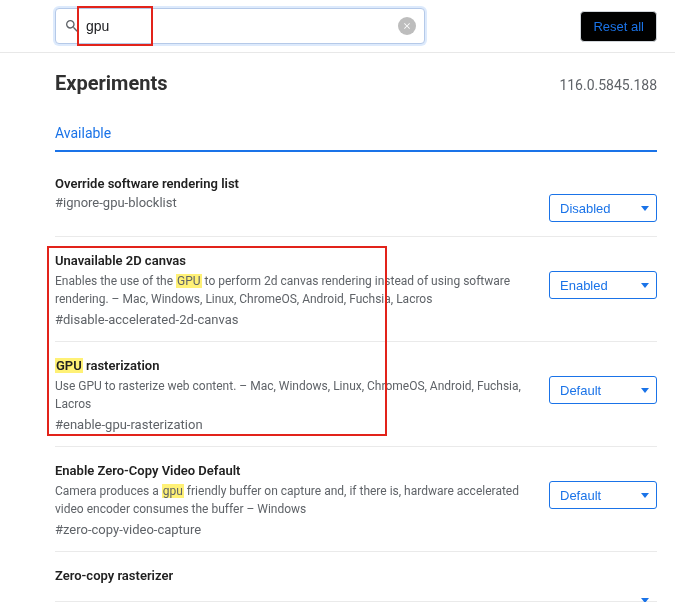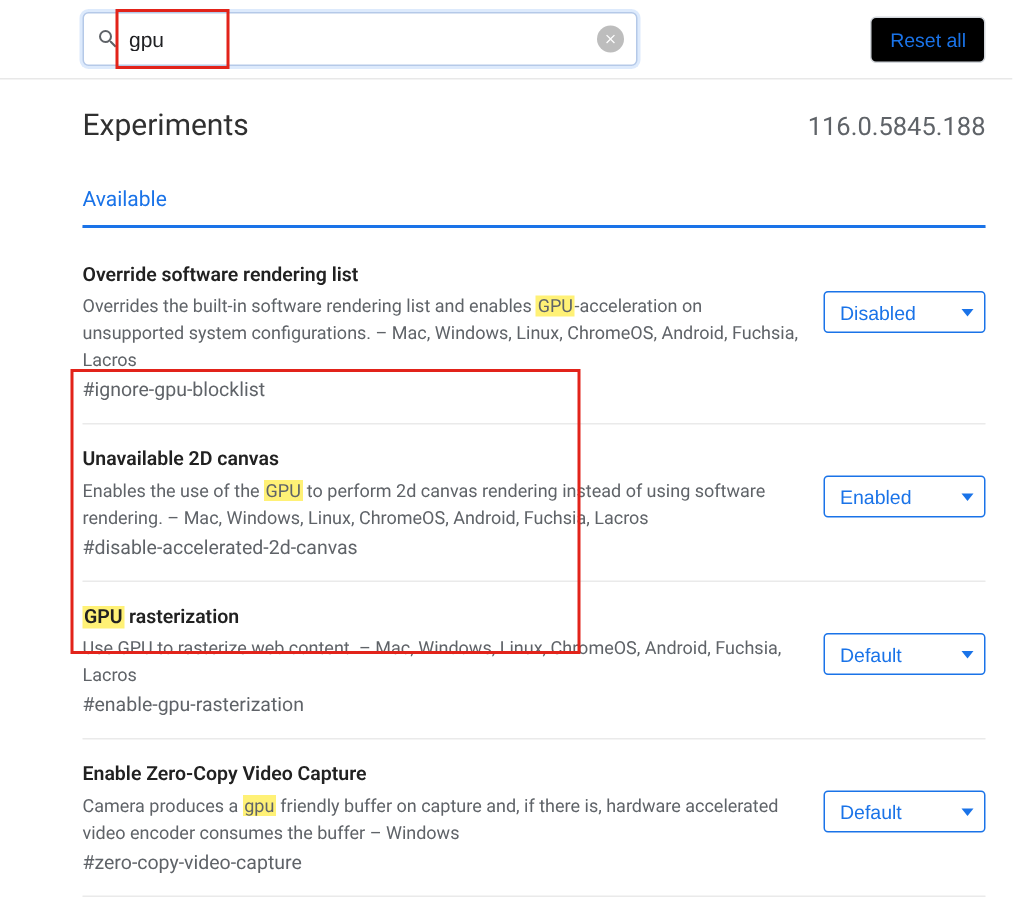--- a/index.html
+++ b/index.html
@@ -87,25 +87,25 @@
       position: relative;
     }
     .title-row {
       display: flex;
       align-items: baseline;
       justify-content: space-between;
       margin-bottom: 20px;
     }
     .title {
       font-size: 20px;
-      font-weight: 400;
+      font-weight: 700;
       color: #303030;
     }
     .version {
-      font-size: 17px;
+      font-size: 14px;
       color: #5f6368;
     }
     .tabs {
       display: flex;
       border-bottom: 1px solid #d0d0d0;
     }
     .tab {
       flex: 1;
       text-align: left;
       padding: 10px 0;
@@ -225,33 +225,33 @@
     <div class="version">116.0.5845.188</div>
   </div>
 
   <div class="tabs">
     <div class="tab active">Available</div>
   </div>
 
   <div class="flags-list" id="flags-list">
     <div class="red-box-flags"></div>
   <div class="flag-row">
-        <div class="flag-main"><div class="flag-title">Override software rendering list</div><div class="flag-desc">Overrides the built-in software rendering list and enables <mark>GPU</mark>-acceleration on unsupported system configurations. – Mac, Windows, Linux, ChromeOS, Android, Fuchsia, Lacros</div><a class="flag-anchor">#ignore-gpu-blocklist</a></div>
+        <div class="flag-main"><div class="flag-title">Override software rendering list</div><a class="flag-anchor">#ignore-gpu-blocklist</a></div>
         <div class="select-wrap"><select class="flag-select"><option>Default</option><option>Enabled</option><option selected="">Disabled</option></select></div>
       </div>
       <div class="flag-row">
         <div class="flag-main"><div class="flag-title">Unavailable 2D canvas</div><div class="flag-desc">Enables the use of the <mark>GPU</mark> to perform 2d canvas rendering instead of using software rendering. – Mac, Windows, Linux, ChromeOS, Android, Fuchsia, Lacros</div><a class="flag-anchor">#disable-accelerated-2d-canvas</a></div>
         <div class="select-wrap"><select class="flag-select"><option>Default</option><option selected="">Enabled</option><option>Disabled</option></select></div>
       </div>
       <div class="flag-row">
         <div class="flag-main"><div class="flag-title"><mark>GPU</mark> rasterization</div><div class="flag-desc">Use GPU to rasterize web content. – Mac, Windows, Linux, ChromeOS, Android, Fuchsia, Lacros</div><a class="flag-anchor">#enable-gpu-rasterization</a></div>
         <div class="select-wrap"><select class="flag-select"><option>Default</option><option>Enabled</option><option>Disabled</option></select></div>
       </div>
       <div class="flag-row">
-        <div class="flag-main"><div class="flag-title">Enable Zero-Copy Video Capture</div><div class="flag-desc">Camera produces a <mark>gpu</mark> friendly buffer on capture and, if there is, hardware accelerated video encoder consumes the buffer – Windows</div><a class="flag-anchor">#zero-copy-video-capture</a></div>
+        <div class="flag-main"><div class="flag-title">Enable Zero-Copy Video Default</div><div class="flag-desc">Camera produces a <mark>gpu</mark> friendly buffer on capture and, if there is, hardware accelerated video encoder consumes the buffer – Windows</div><a class="flag-anchor">#zero-copy-video-capture</a></div>
         <div class="select-wrap"><select class="flag-select"><option>Default</option><option>Enabled</option><option>Disabled</option></select></div>
       </div>
       <div class="flag-row">
         <div class="flag-main">
           <div class="flag-title">Zero-copy rasterizer</div>
         </div>
         <div class="select-wrap"></div>
       </div>
     </div>
 </div>

